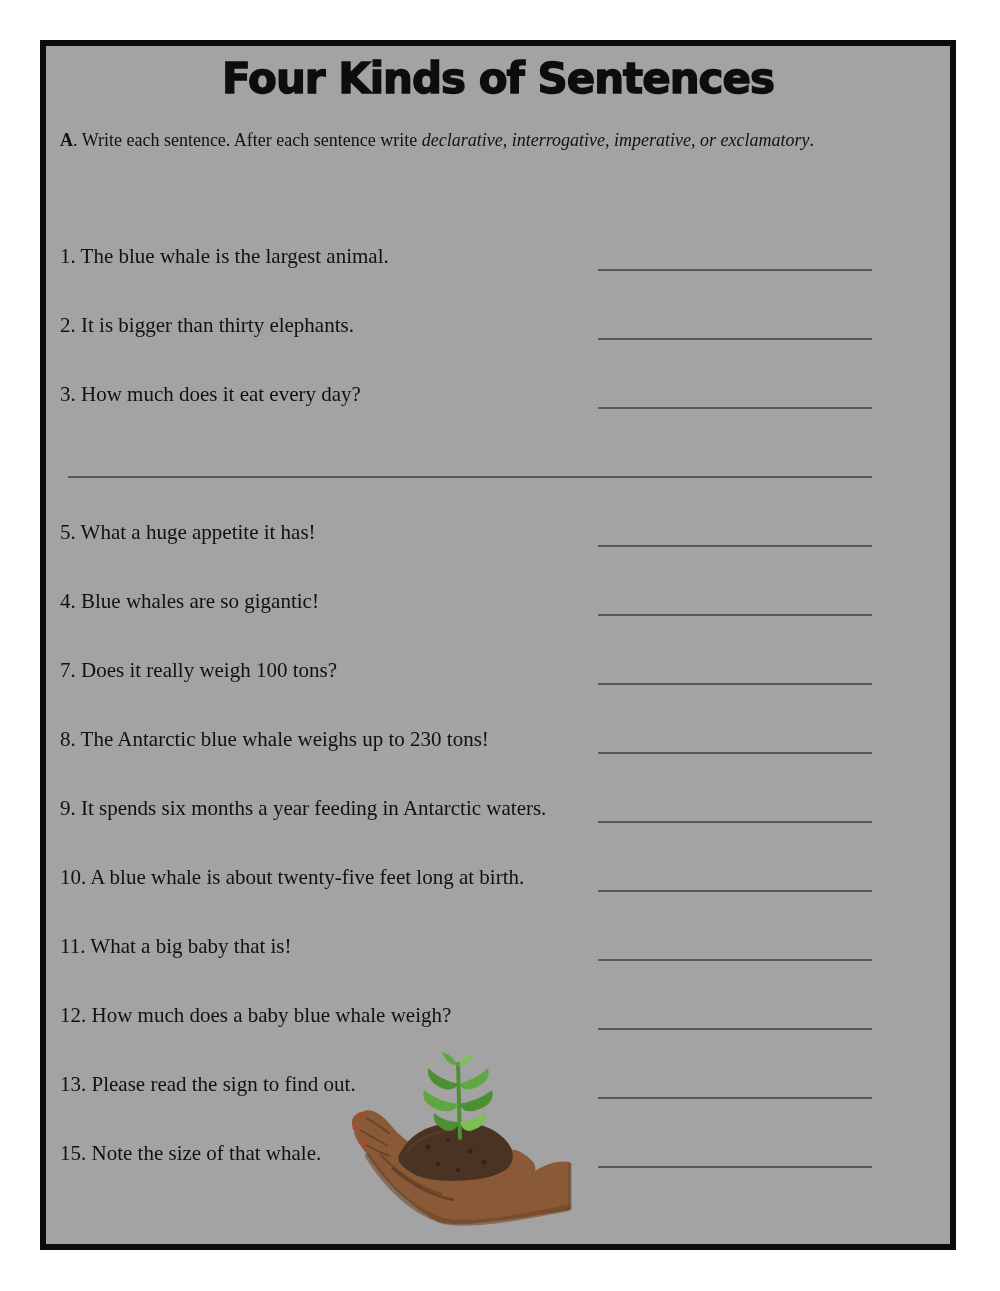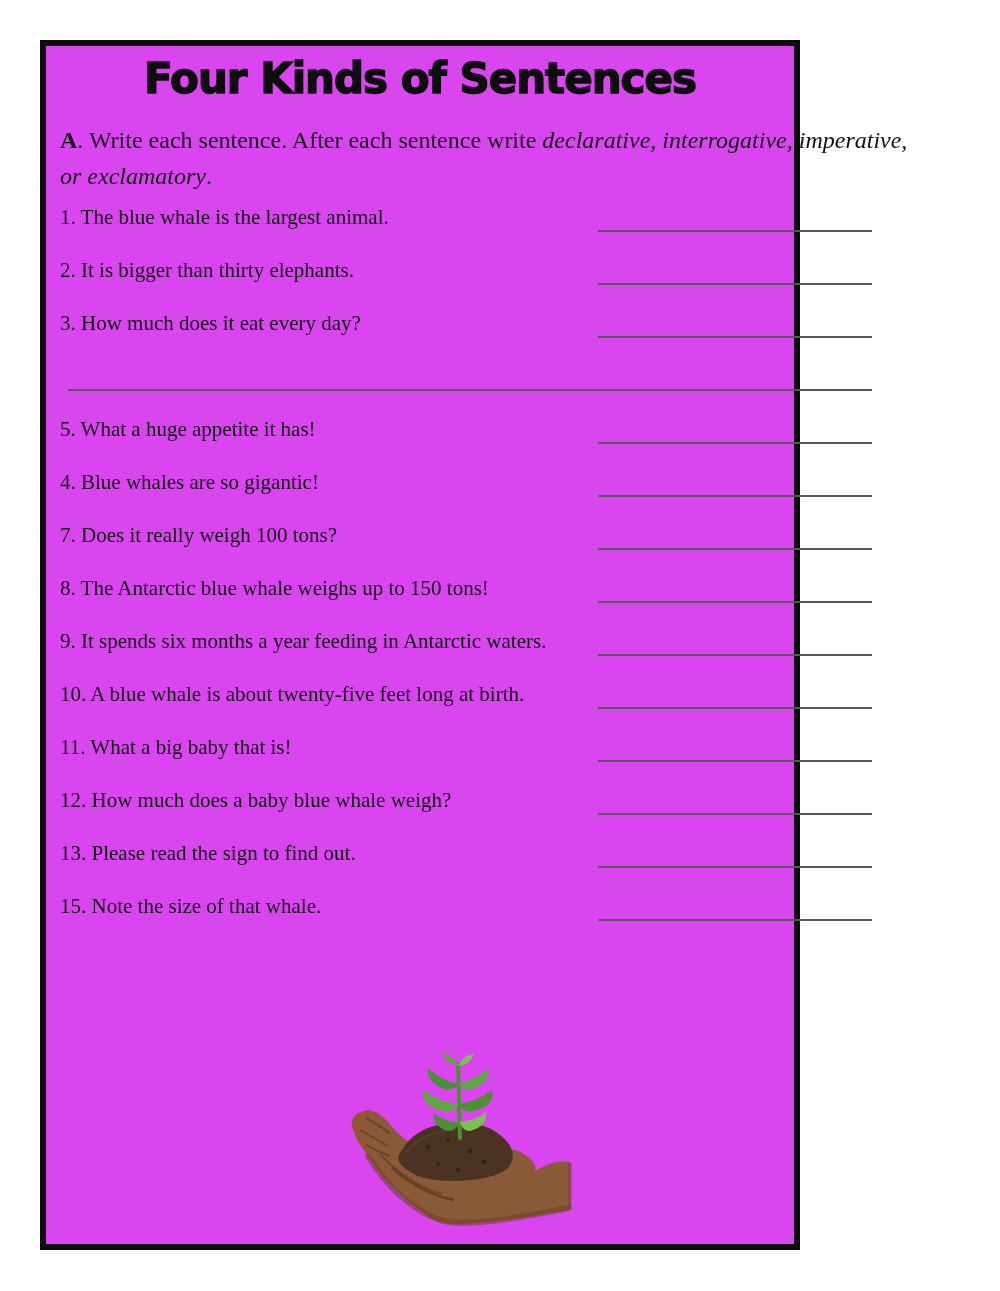--- a/index.html
+++ b/index.html
@@ -6,55 +6,56 @@
   html, body { width: 1000px; height: 1291px; }
   body {
     position: relative;
     background: #ffffff;
     font-family: "Liberation Serif", serif;
     overflow: hidden;
   }
   .frame {
     position: absolute;
     left: 40px; top: 40px;
-    width: 760px; height: 1210px;
+    width: 916px; height: 1210px;
     border: 6px solid #0c0c0c;
-    background: #d946ef;
+    background: #a3a3a3;
   }
   .title {
     position: absolute;
     top: 8px; left: 0; width: 100%;
     text-align: center;
     font-family: "DejaVu Sans", sans-serif;
     font-weight: bold;
     font-size: 42px;
     letter-spacing: -1px;
     color: #0d0d0d;
     -webkit-text-stroke: 1.4px #0d0d0d;
   }
   .instructions {
     position: absolute;
     left: 14px; top: 76px;
     width: 858px;
-    font-size: 24px;
+    font-size: 18px;
     line-height: 36px;
     color: #111111;
   }
   .instructions .bold { font-weight: bold; }
   .instructions .ital { font-style: italic; }
   .items {
     position: absolute;
     left: 14px; top: 156px;
     width: 812px;
   }
   .row {
     display: flex;
     align-items: flex-end;
     height: 30px;
     margin-bottom: 23px;
+    margin-top: 39px;
   }
   .sent {
     font-size: 21px;
     line-height: 30px;
     min-width: 530px;
     white-space: nowrap;
     color: #111111;
   }
   .blank {
     flex: 1 1 auto;
@@ -113,21 +114,21 @@
     <span class="sent">4. Blue whales are so gigantic!</span>
     <input class="blank" type="text" aria-label="answer blank" value="" style="">
   </div>
 
   <div class="row">
     <span class="sent">7. Does it really weigh 100 tons?</span>
     <input class="blank" type="text" aria-label="answer blank" value="" style="">
   </div>
 
   <div class="row">
-    <span class="sent">8. The Antarctic blue whale weighs up to 150 tons!</span>
+    <span class="sent">8. The Antarctic blue whale weighs up to 230 tons!</span>
     <input class="blank" type="text" aria-label="answer blank" value="" style="">
   </div>
 
   <div class="row">
     <span class="sent">9. It spends six months a year feeding in Antarctic waters.</span>
     <input class="blank" type="text" aria-label="answer blank" value="" style="">
   </div>
 
   <div class="row">
     <span class="sent">10. A blue whale is about twenty-five feet long at birth.</span>

